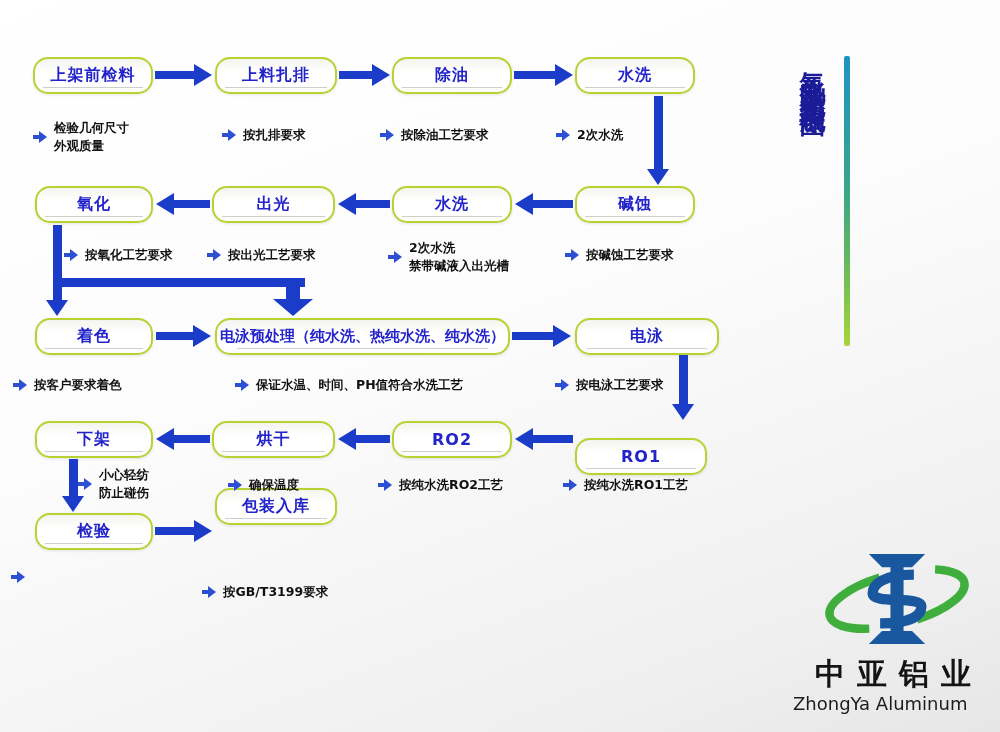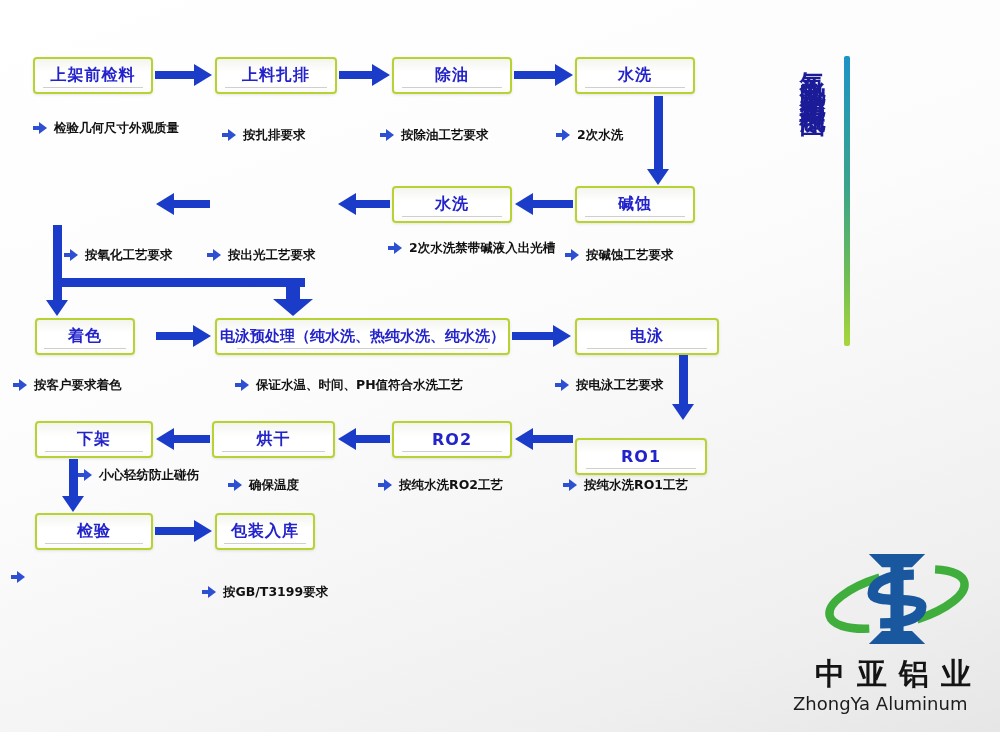--- a/index.html
+++ b/index.html
@@ -4,21 +4,21 @@
 <style>
   html,body { margin:0; padding:0; }
   body { font-family:"DejaVu Sans","Liberation Sans",sans-serif; }
   .slide {
     position:relative; width:1000px; height:732px; overflow:hidden;
     background:linear-gradient(160deg,#ffffff 0%,#fcfcfc 45%,#efefef 85%,#e6e6e6 100%);
   }
   
   .box {
     position:absolute; height:37px; box-sizing:border-box;
-    border:2px solid #b8d233; border-radius:4px;
+    border:2px solid #b8d233; border-radius:15px;
     background:linear-gradient(180deg,#f4f4ef 0%,#ffffff 40%,#ffffff 80%,#fbfbf8 100%);
     box-shadow:0 1px 3px rgba(0,0,0,0.10);
     display:flex; align-items:center; justify-content:center;
     color:#2323cb; font-weight:bold; font-size:16px; letter-spacing:1px; white-space:nowrap;
   }
   .box::after {
     content:''; position:absolute; left:7%; right:7%; bottom:4px; height:1px; background:#cfcfcf;
   }
   .box.wide { font-size:15px; letter-spacing:0; }
   
@@ -41,21 +41,21 @@
   .seg { position:absolute; background:#1b3cc8; }
   .tri-down {
     position:absolute; width:0; height:0;
     border-top:17px solid #1b3cc8; border-left:20px solid transparent; border-right:20px solid transparent;
   }
   
   .note {
     position:absolute; display:flex; align-items:center; gap:7px;
     font-weight:bold; font-size:12.5px; color:#111; line-height:1.4; white-space:nowrap;
   }
-  .note .lines { display:flex; flex-direction:row; }
+  .note .lines { display:flex; flex-direction:column; }
   .ma { position:relative; width:14px; height:12px; flex:0 0 auto; }
   .ma::before { content:''; position:absolute; left:0; top:4px; width:7px; height:4px; background:#2d4fd2; }
   .ma::after {
     content:''; position:absolute; left:6px; top:0;
     border-left:8px solid #2d4fd2; border-top:6px solid transparent; border-bottom:6px solid transparent;
   }
   
   .vtitle {
     position:absolute; left:796px; top:52px; height:305px;
     writing-mode:vertical-rl; text-orientation:upright;
@@ -87,28 +87,34 @@
   <div class="box" style="left:215px;top:57px;width:122px">
       <span>上料扎排</span>
     </div>
   <div class="box" style="left:392px;top:57px;width:120px">
       <span>除油</span>
     </div>
   <div class="box" style="left:575px;top:57px;width:120px">
       <span>水洗</span>
     </div>
 
+  <div class="box" style="left:35px;top:186px;width:118px">
+      <span>氧化</span>
+    </div>
+  <div class="box" style="left:212px;top:186px;width:123px">
+      <span>出光</span>
+    </div>
   <div class="box" style="left:392px;top:186px;width:120px">
       <span>水洗</span>
     </div>
   <div class="box" style="left:575px;top:186px;width:120px">
       <span>碱蚀</span>
     </div>
 
-  <div class="box" style="left:35px;top:318px;width:100px">
+  <div class="box" style="left:35px;top:318px;width:118px">
       <span>着色</span>
     </div>
   <div class="box wide" style="left:215px;top:318px;width:295px">
       <span>电泳预处理（纯水洗、热纯水洗、纯水洗）</span>
     </div>
   <div class="box" style="left:575px;top:318px;width:144px">
       <span>电泳</span>
     </div>
 
   <div class="box" style="left:35px;top:421px;width:118px">
@@ -120,21 +126,21 @@
   <div class="box" style="left:392px;top:421px;width:120px">
       <span>RO2</span>
     </div>
   <div class="box" style="left:575px;top:438px;width:132px">
       <span>RO1</span>
     </div>
 
   <div class="box" style="left:35px;top:513px;width:118px">
       <span>检验</span>
     </div>
-  <div class="box" style="left:215px;top:513px;width:100px">
+  <div class="box" style="left:215px;top:488px;width:122px">
       <span>包装入库</span>
     </div>
 
   <div class="ar" style="left:155px;top:71px;width:40px"></div>
   <div class="ar" style="left:339px;top:71px;width:34px"></div>
   <div class="ar" style="left:514px;top:71px;width:42px"></div>
 
   <div class="al" style="left:173px;top:200px;width:37px"></div>
   <div class="al" style="left:355px;top:200px;width:35px"></div>
   <div class="al" style="left:532px;top:200px;width:41px"></div>

